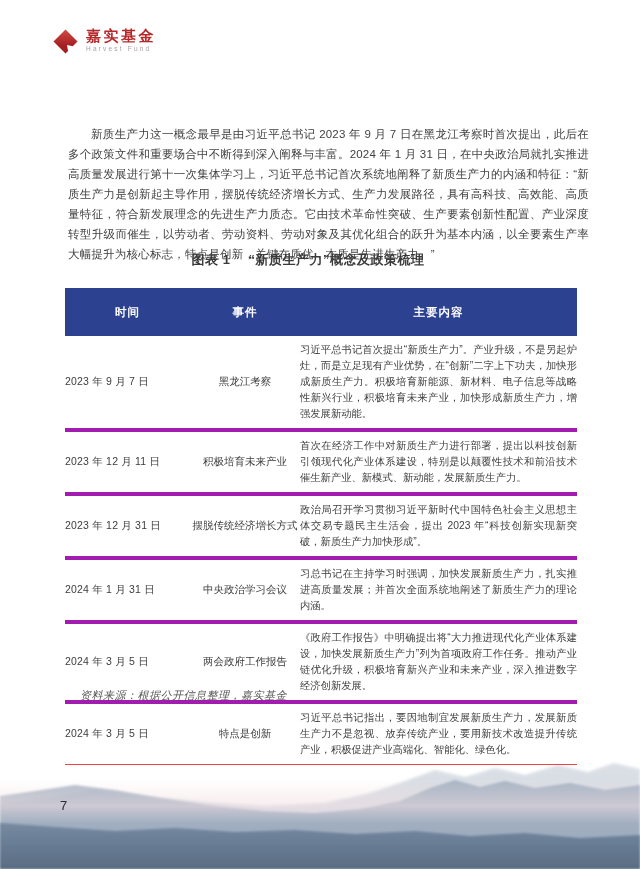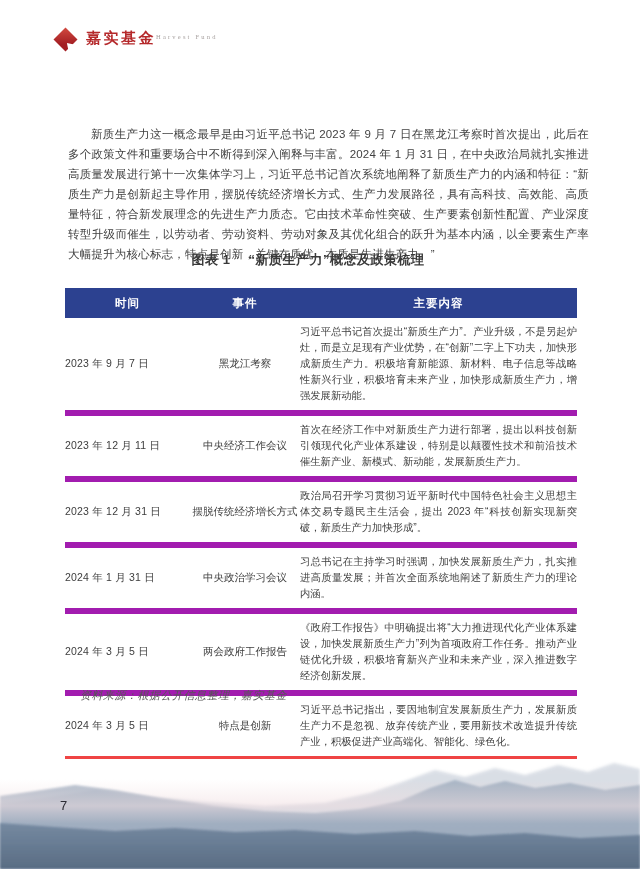--- a/index.html
+++ b/index.html
@@ -33,21 +33,21 @@
     background:linear-gradient(135deg,#d24a40 0%,#a31e23 70%);
     position:relative;flex:0 0 auto;
   }
   .logo-mark::after{
     content:"";position:absolute;right:-1px;top:6px;
     width:0;height:0;
     border-top:4px solid transparent;
     border-bottom:4px solid transparent;
     border-right:6px solid #ffffff;
   }
-  .brand-text{display:flex;flex-direction:row;line-height:1;font-family:Liberation Serif, serif;}
+  .brand-text{display:flex;flex-direction:column;line-height:1;}
   .brand-cn{font-size:15px;font-weight:bold;color:#b5292b;letter-spacing:2.5px;}
   .brand-en{font-size:6.5px;color:#a8a2a0;letter-spacing:2.2px;margin-top:3px;}
   
   .intro{
     position:absolute;top:112px;left:60px;width:521px;
     font-size:11.5px;line-height:20px;color:#414141;
     text-align:justify;text-indent:2em;letter-spacing:0.2px;margin-left:8px;
   }
   
   .fig-title{
@@ -57,27 +57,27 @@
   }
   .fig-title .fig-label{margin-right:14px;}
   
   table.policy{
     position:absolute;top:288px;left:65px;width:512px;
     border-collapse:collapse;table-layout:fixed;
     font-size:10.5px;color:#3d3d3d;
   }
   table.policy th{
     background:#2c4190;color:#ffffff;font-weight:600;
-    font-size:11.5px;height:30px;padding:0;letter-spacing:1px;
+    font-size:11.5px;height:48px;padding:0;letter-spacing:1px;
   }
   table.policy td{
-    border-bottom:6px solid #a21caf;
+    border-bottom:4px solid #a21caf;
     padding:6px 0;vertical-align:middle;
   }
-  table.policy tr.last td{border-bottom:3px solid #ef4444;}
+  table.policy tr.last td{border-bottom:1px solid #ef4444;}
   td.c-time{text-align:left;font-size:10.5px;letter-spacing:0.2px;}
   td.c-event{text-align:center;font-size:10.5px;margin-left:13px;}
   td.c-content{
     text-align:justify;line-height:16px;font-size:10.3px;
     padding-right:3px;color:#3f3f3f;
   }
   
   .source{
     position:absolute;top:688px;left:80px;
     font-size:11px;font-style:italic;color:#565656;letter-spacing:0.5px;
@@ -154,21 +154,21 @@
     </tr>
   </thead>
   <tbody>
     <tr>
       <td class="c-time">2023 年 9 月 7 日</td>
       <td class="c-event">黑龙江考察</td>
       <td class="c-content">习近平总书记首次提出“新质生产力”。产业升级，不是另起炉灶，而是立足现有产业优势，在“创新”二字上下功夫，加快形成新质生产力。积极培育新能源、新材料、电子信息等战略性新兴行业，积极培育未来产业，加快形成新质生产力，增强发展新动能。</td>
     </tr>
     <tr>
       <td class="c-time">2023 年 12 月 11 日</td>
-      <td class="c-event">中央经济工作会议</td>
+      <td class="c-event">积极培育未来产业</td>
       <td class="c-content">首次在经济工作中对新质生产力进行部署，提出以科技创新引领现代化产业体系建设，特别是以颠覆性技术和前沿技术催生新产业、新模式、新动能，发展新质生产力。</td>
     </tr>
     <tr>
       <td class="c-time">2023 年 12 月 31 日</td>
       <td class="c-event">摆脱传统经济增长方式</td>
       <td class="c-content">政治局召开学习贯彻习近平新时代中国特色社会主义思想主体交易专题民主生活会，提出 2023 年“科技创新实现新突破，新质生产力加快形成”。</td>
     </tr>
     <tr>
       <td class="c-time">2024 年 1 月 31 日</td>
       <td class="c-event">中央政治学习会议</td>

